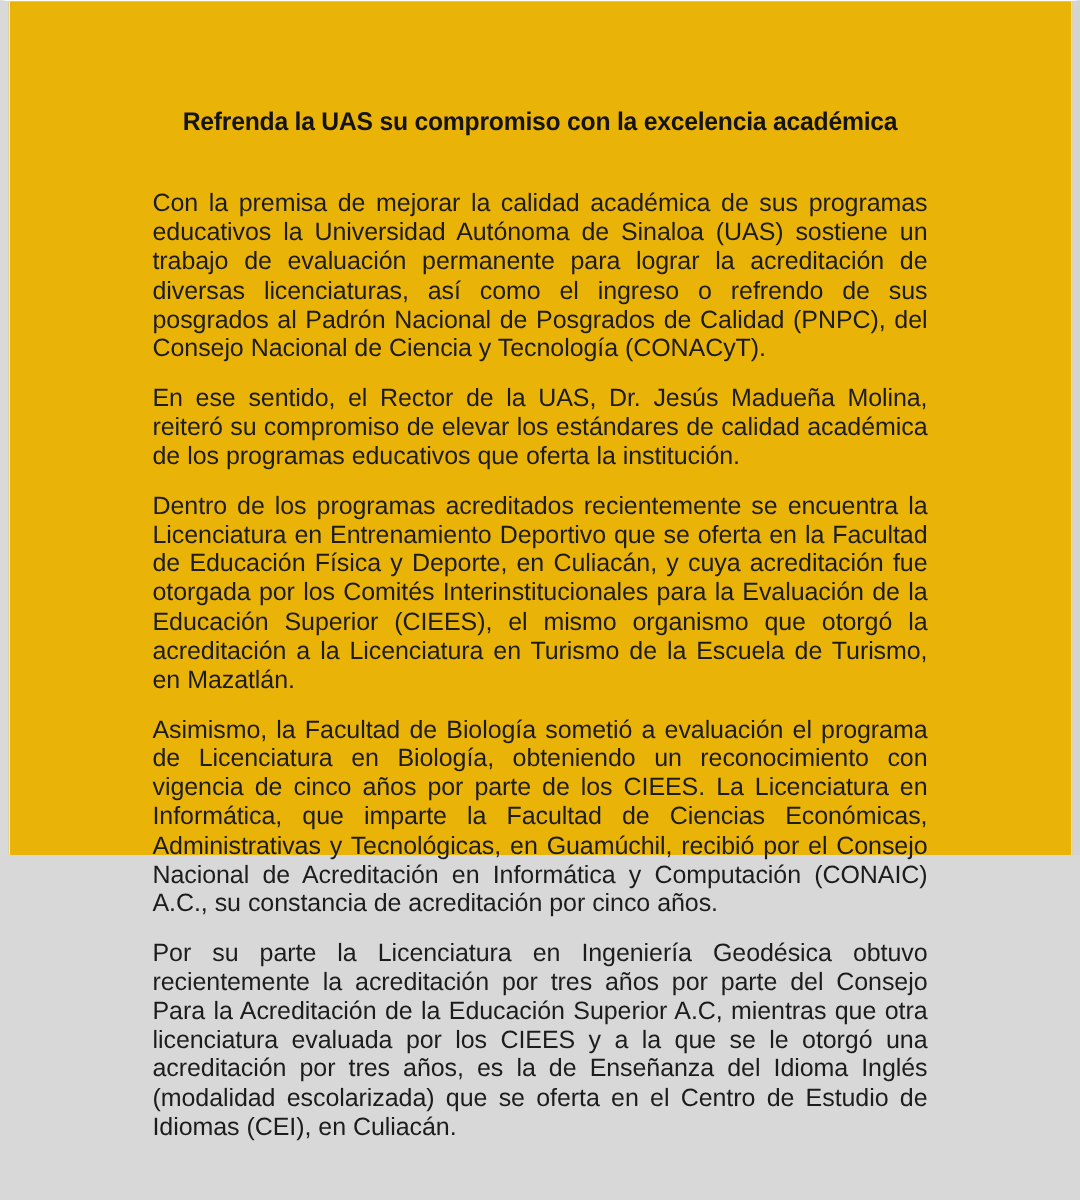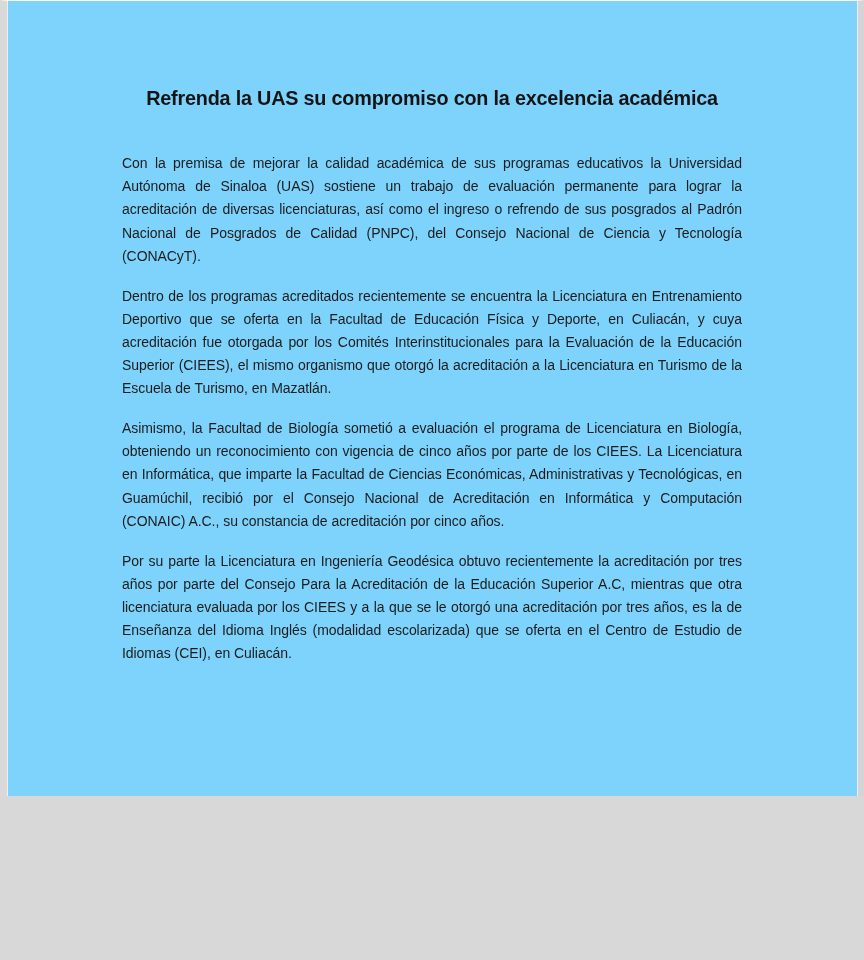--- a/index.html
+++ b/index.html
@@ -13,22 +13,22 @@
     background: #d8d8d8;
     font-family: "Liberation Sans", "DejaVu Sans", sans-serif;
     overflow: hidden;
   }
 
   
   .page-frame {
     position: relative;
     box-sizing: border-box;
     width: 864px;
-    height: 796px;
-    background: #7dd3fc;
+    height: 684px;
+    background: #eab308;
     border-left: 7px solid #d9d9d9;
     border-right: 6px solid #d4d4d4;
     border-top: 1px solid #fbfbfb;
     box-shadow: inset 1px 0 0 #efefef, inset -1px 0 0 #efefef;
   }
 
   
   .sheet {
     position: absolute;
     left: 115px;          
@@ -60,21 +60,21 @@
     position: absolute;
     top: 151px;
     left: 0;
     width: 620px;
   }
 
   .doc-paragraph {
     margin: 0 0 16.5px 0;
     padding: 0;
     font-family: "Liberation Sans", "DejaVu Sans", sans-serif;
-    font-size: 14px;
+    font-size: 20px;
     line-height: 23.2px;
     color: #1c1c1c;
     text-align: justify;
     text-justify: inter-word;
     hyphens: none;
     -webkit-hyphens: none;
     letter-spacing: -0.06px;
     word-spacing: 0.1px;
   }
 
@@ -87,20 +87,21 @@
 
 <div class="page-frame">
   <div class="sheet">
 
     <h1 class="doc-title">Refrenda la UAS su compromiso con la excelencia académica</h1>
 
     <div class="body-copy">
       <p class="doc-paragraph">Con la premisa de mejorar la calidad académica de sus programas educativos la Universidad Autónoma de Sinaloa (UAS) sostiene un trabajo de evaluación permanente para lograr la acreditación de diversas licenciaturas, así como el ingreso o refrendo de sus posgrados al Padrón Nacional de Posgrados de Calidad (PNPC), del Consejo Nacional de Ciencia y Tecnología (CONACyT).</p>
 
 
+      <p class="doc-paragraph">En ese sentido, el Rector de la UAS, Dr. Jesús Madueña Molina, reiteró su compromiso de elevar los estándares de calidad académica de los programas educativos que oferta la institución.</p>
 
       <p class="doc-paragraph">Dentro de los programas acreditados recientemente se encuentra la Licenciatura en Entrenamiento Deportivo que se oferta en la Facultad de Educación Física y Deporte, en Culiacán, y cuya acreditación fue otorgada por los Comités Interinstitucionales para la Evaluación de la Educación Superior (CIEES), el mismo organismo que otorgó la acreditación a la Licenciatura en Turismo de la Escuela de Turismo, en Mazatlán.</p>
 
       <p class="doc-paragraph">Asimismo, la Facultad de Biología sometió a evaluación el programa de Licenciatura en Biología, obteniendo un reconocimiento con vigencia de cinco años por parte de los CIEES. La Licenciatura en Informática, que imparte la Facultad de Ciencias Económicas, Administrativas y Tecnológicas, en Guamúchil, recibió por el Consejo Nacional de Acreditación en Informática y Computación (CONAIC) A.C., su constancia de acreditación por cinco años.</p>
 
       <p class="doc-paragraph">Por su parte la Licenciatura en Ingeniería Geodésica obtuvo recientemente la acreditación por tres años por parte del Consejo Para la Acreditación de la Educación Superior A.C, mientras que otra licenciatura evaluada por los CIEES y a la que se le otorgó una acreditación por tres años, es la de Enseñanza del Idioma Inglés (modalidad escolarizada) que se oferta en el Centro de Estudio de Idiomas (CEI), en Culiacán.</p>
 
     </div>
 
   </div>

